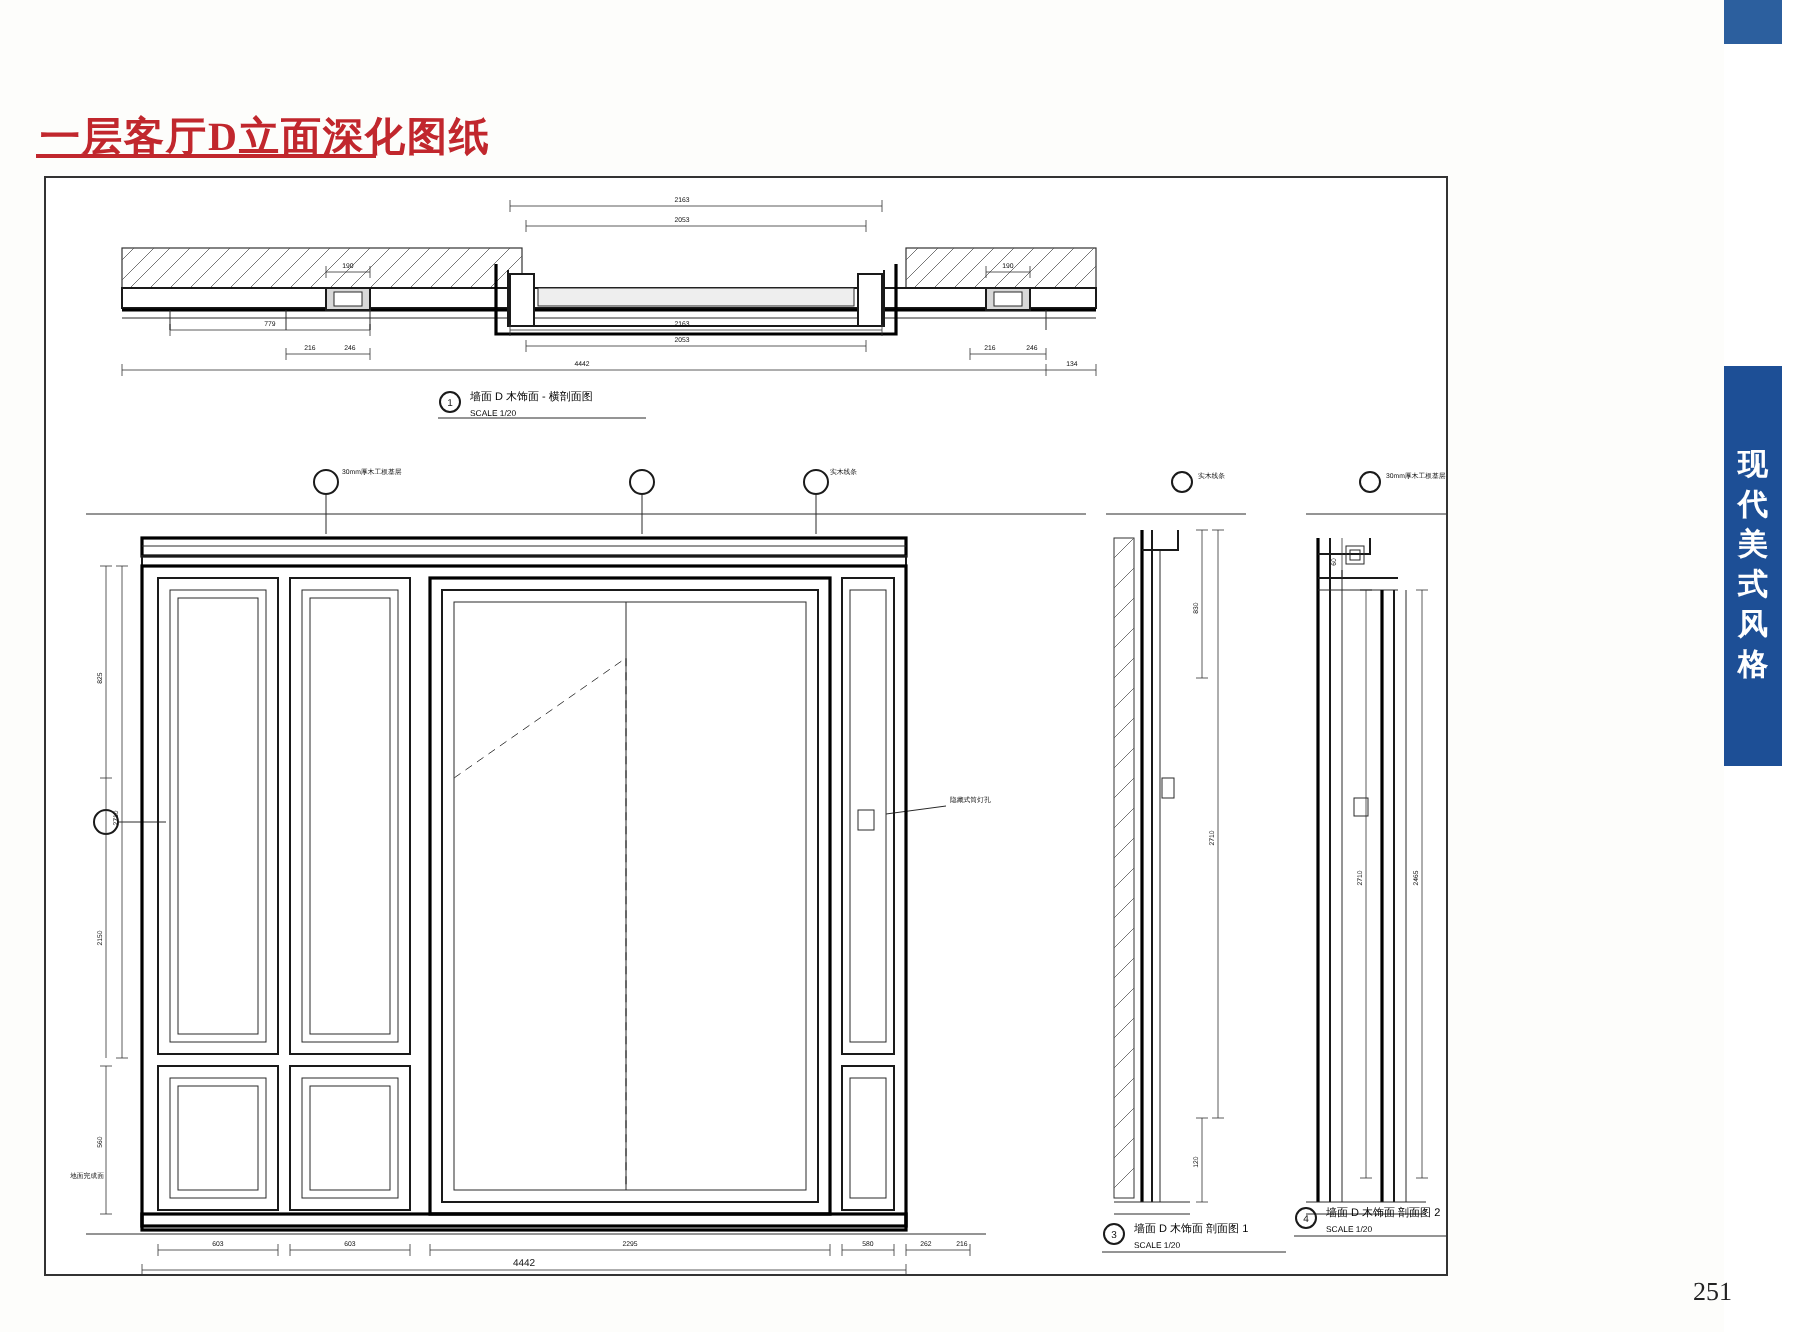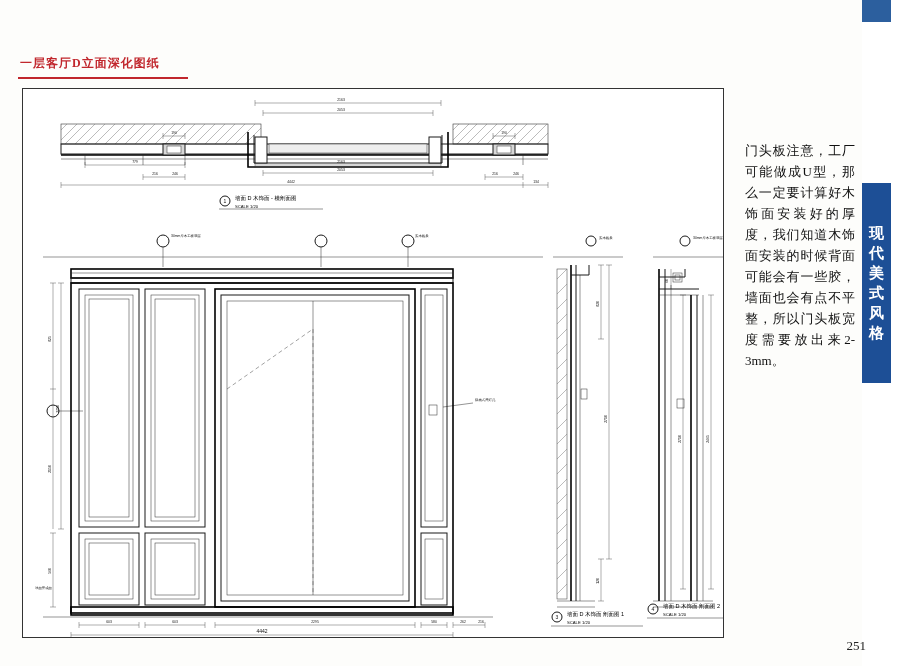--- a/index.html
+++ b/index.html
@@ -29,21 +29,21 @@
     position:absolute;right:9px;top:183px;width:29px;height:200px;
     color:#ffffff;font-size:15px;line-height:20px;font-weight:bold;
     display:flex;flex-direction:column;align-items:center;justify-content:center;
     letter-spacing:0px;
   }
   .band-text span{display:block;}
 
   
   .doc-title{
     position:absolute;left:20px;top:55px;
-    color:#c1272d;font-size:12px;font-weight:bold;
+    color:#c1272d;font-size:20px;font-weight:bold;
     font-family:"Liberation Serif", serif;
     letter-spacing:1px;
   }
   .title-underline{
     position:absolute;left:18px;top:77px;width:170px;height:2px;background:#c1272d;
   }
 
   
   .frame{
     position:absolute;left:22px;top:88px;width:700px;height:548px;
@@ -93,21 +93,20 @@
     <div class="band-text">
       <span>现</span>
       <span>代</span>
       <span>美</span>
       <span>式</span>
       <span>风</span>
       <span>格</span>
     </div>
   </div>
 
-  <div class="note">门头板注意，工厂可能做成U型，那么一定要计算好木饰面安装好的厚度，我们知道木饰面安装的时候背面可能会有一些胶，墙面也会有点不平整，所以门头板宽度需要放出来2-3mm。</div>
 
   <div class="page-number">251</div>
 
   <div class="frame">
     <svg viewBox="0 0 700 548" width="700" height="548">
 
       <g>
 
         <g class="hatch">
           <rect x="38" y="35" width="200" height="20" fill="none" stroke="#333" stroke-width="0.6"></rect>

